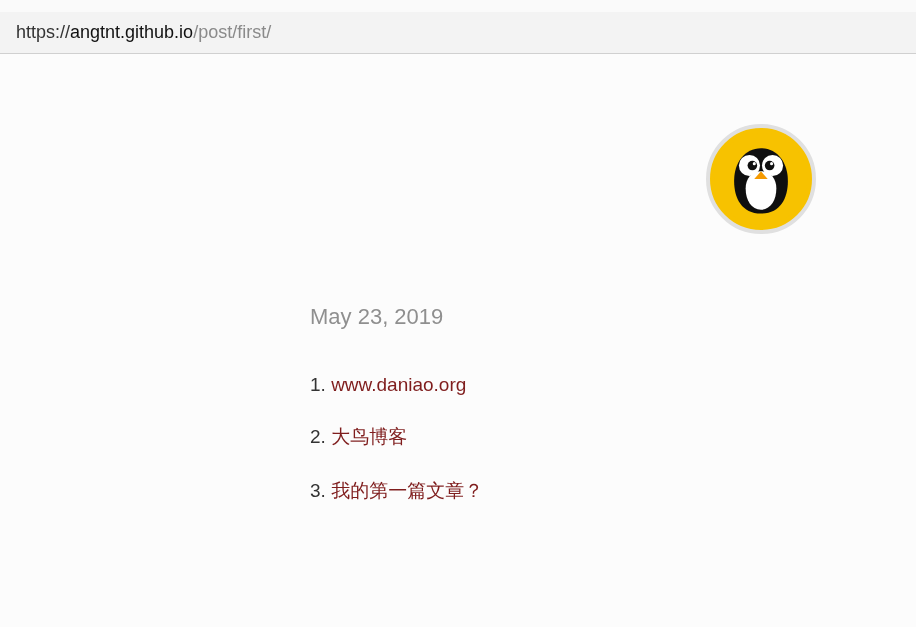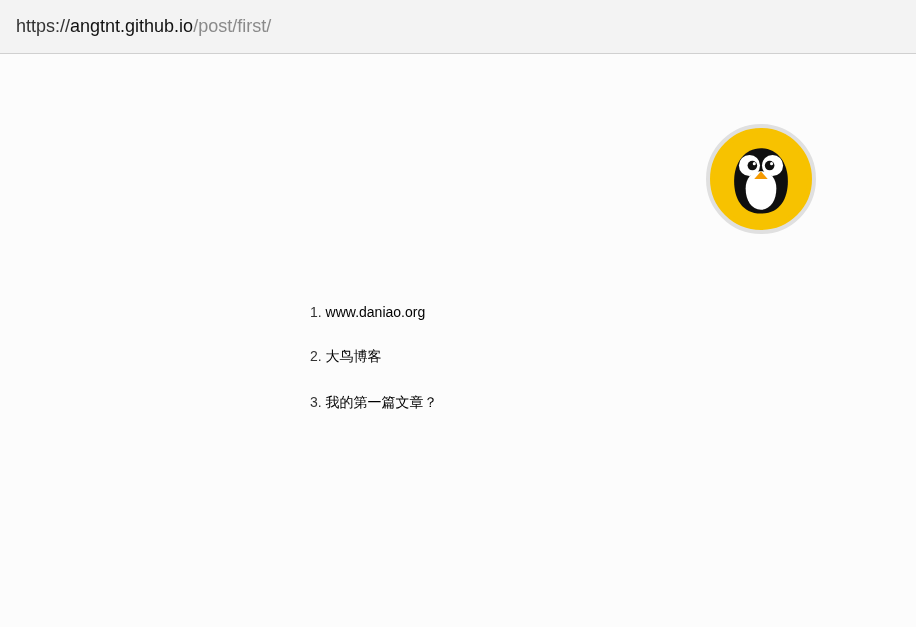--- a/index.html
+++ b/index.html
@@ -10,23 +10,24 @@
     body {
       font-family: -apple-system, BlinkMacSystemFont, "Segoe UI", "Microsoft YaHei", sans-serif;
       background: #fafafa;
       width: 916px;
       height: 627px;
       overflow: hidden;
     }
     .address-bar {
       background: #f3f3f3;
       border-bottom: 1px solid #d0d0d0;
-      padding: 16px 16px;
+      padding: 10px 16px;
       font-size: 18px;
       color: #555;
+      margin-top: 12px;
     }
     .url-protocol {
       color: #333;
     }
     .url-domain {
       color: #111;
       font-weight: 500;
     }
     .url-path {
       color: #8a8a8a;
@@ -72,22 +73,22 @@
       font-size: 20px;
       color: #333;
       margin-bottom: 40px;
     }
     .article-list {
       list-style: none;
       counter-reset: item;
     }
     .article-list li {
       counter-increment: item;
-      font-size: 14px;
-      color: #000000;
+      font-size: 19px;
+      color: #7f1d1d;
       margin-bottom: 28px;
     }
     .article-list li::before {
       content: counter(item) ". ";
       color: #333;
     }
   </style>
 </head>
 <body>
 
@@ -106,20 +107,21 @@
       <circle cx="62" cy="36" r="11" fill="#ffffff"></circle>
       <circle cx="41" cy="36" r="5" fill="#0f0f0f"></circle>
       <circle cx="59" cy="36" r="5" fill="#0f0f0f"></circle>
       <circle cx="43" cy="34" r="1.6" fill="#ffffff"></circle>
       <circle cx="61" cy="34" r="1.6" fill="#ffffff"></circle>
       <polygon points="50,42 43,50 57,50" fill="#f59a00"></polygon>
     </svg>
   </div>
 
   <article class="article">
+    <div class="article-date">May 23, 2019</div>
     <ol class="article-list">
       <li>www.daniao.org</li>
       <li>大鸟博客</li>
       <li>我的第一篇文章？</li>
     </ol>
   </article>
 
 </div>
 
 </body></html>

